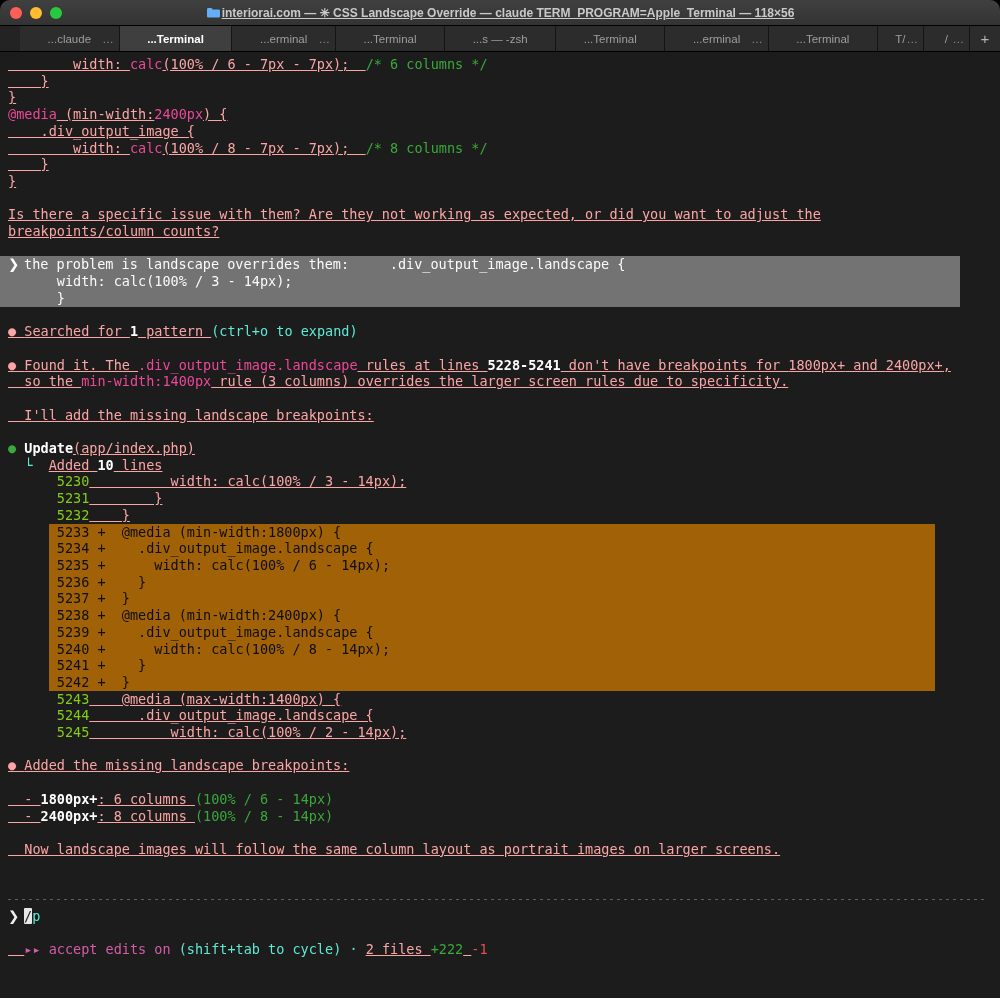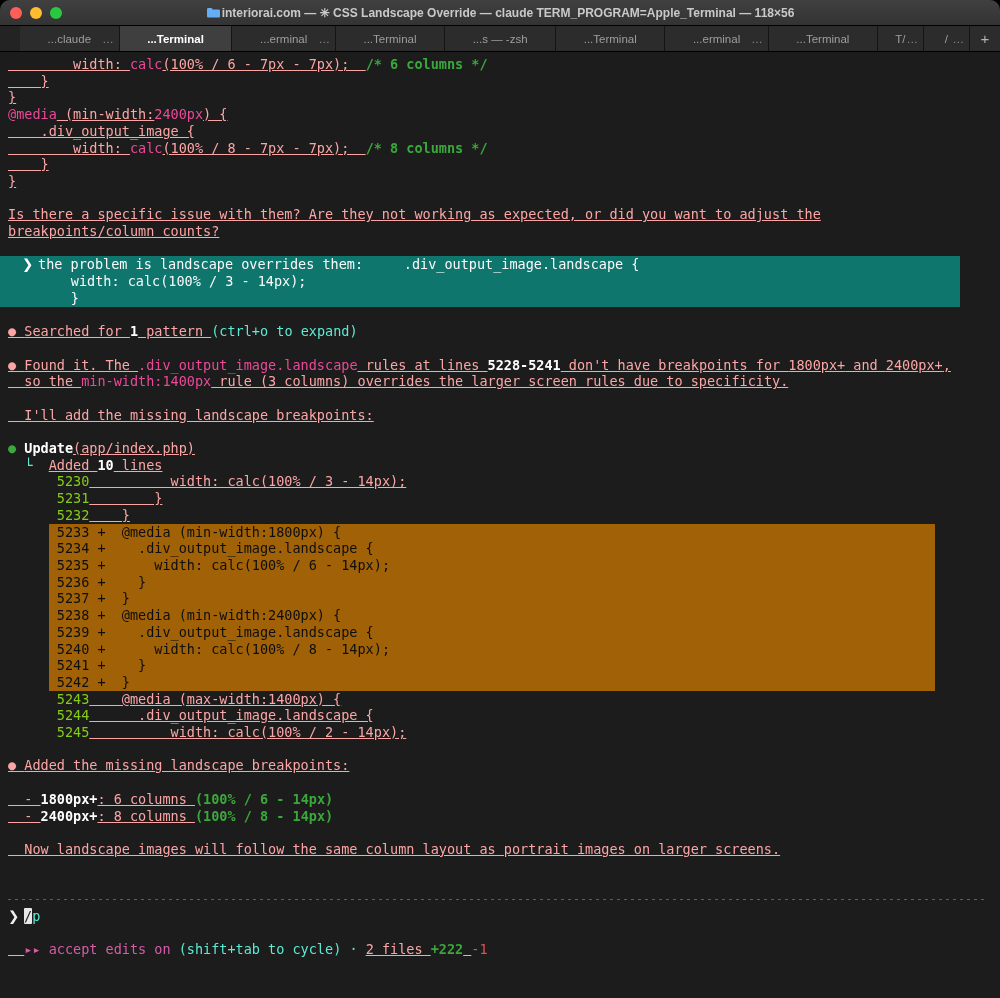--- a/index.html
+++ b/index.html
@@ -7,50 +7,50 @@
   .window { width:1000px; height:998px; background:#1c1c1c; border-radius:10px 10px 0 0;
             overflow:hidden; display:flex; flex-direction:column; }
 
   
   .titlebar { flex:0 0 26px; height:26px; background:linear-gradient(#404040,#333333);
               border-bottom:1px solid #000; position:relative; display:flex; align-items:center; }
   .traffic { position:absolute; left:10px; top:0; height:100%; display:flex; gap:8px; align-items:center; }
   .tl { width:12px; height:12px; border-radius:50%; display:inline-block; }
   .tl.red { background:#ff5f57; } .tl.yellow { background:#febc2e; } .tl.green { background:#28c840; }
   .title { flex:1; display:flex; justify-content:center; align-items:center; gap:2px;
-           font:600 12px "Liberation Sans", sans-serif; color:#c9c9c9; white-space:nowrap; }
+           font:600 12px "Liberation Sans", sans-serif; color:#c9c9c9; white-space:nowrap;text-decoration:underline; }
 
   
   .tabbar { flex:0 0 26px; height:26px; display:flex; background:#232323; border-bottom:1px solid #000;padding-left:20px; }
   .tab { flex:1 1 auto; position:relative; display:flex; align-items:center; justify-content:center;
          background:#2c2c2c; border-right:1px solid #151515; overflow:hidden; white-space:nowrap;
          font:11.5px "Liberation Sans", sans-serif; color:#9e9e9e; }
   .tab.active { background:#3f3f3f; color:#fff; font-weight:700; }
   .tab.narrow { flex:0 0 46px; }
   .tab .ovf { position:absolute; right:5px; color:#8a8a8a; font-weight:400; }
   .plus { flex:0 0 30px; display:flex; align-items:center; justify-content:center;
           background:#2c2c2c; color:#b5b5b5; font:15px "Liberation Sans", sans-serif; }
 
   
   .terminal { flex:1; background:#1c1c1c; padding:4px 0 0 8px; white-space:pre;
               font:13.5px/16.7px "DejaVu Sans Mono", monospace; color:#e3e3e3; overflow:hidden; }
   .tline { min-height:16.7px; }
   .c-f  { color:#fca5a5;text-decoration:underline; }
   .c-b  { color:#ec4899; }
-  .c-g  { color:#3aa83a;font-weight:bold; }
+  .c-g  { color:#3aa83a; }
   .c-d  { color:#5eead4; }
   .c-w  { color:#ffffff; font-weight:700; }
   .c-n  { color:#84cc16; }
   .c-m  { color:#d65ca8;margin-top:8px; }
   .c-r  { color:#de5151; }
   .c-uw { color:#fafafa; }
   .c-pw { color:#ffffff; font-weight:700; font-family:"DejaVu Sans","DejaVu Sans Mono",monospace; }
   .c-pb { color:#f0f0f0; font-weight:700; font-family:"DejaVu Sans","DejaVu Sans Mono",monospace; }
   .c-cur{ background:#e8e8e8; color:#1a1a1a; border-radius:1px; }
-  .tline.user { background:#0f766e; width:960px; margin-left:-8px; padding-left:22px; }
+  .tline.user { background:#737373; width:960px; margin-left:-8px; padding-left:8px; }
   .added { display:inline-block; background:#a16207; color:#0e0e0e; min-width:109ch; }
   .tline.hr { position:relative; }
   .tline.hr::before { content:""; position:absolute; left:0; right:14px; top:8px; height:1px;
      background:repeating-linear-gradient(90deg,#5d5d5d 0 3px,transparent 3px 7px); }
 </style>
 </head>
 <body>
 
 <div class="window">
 

